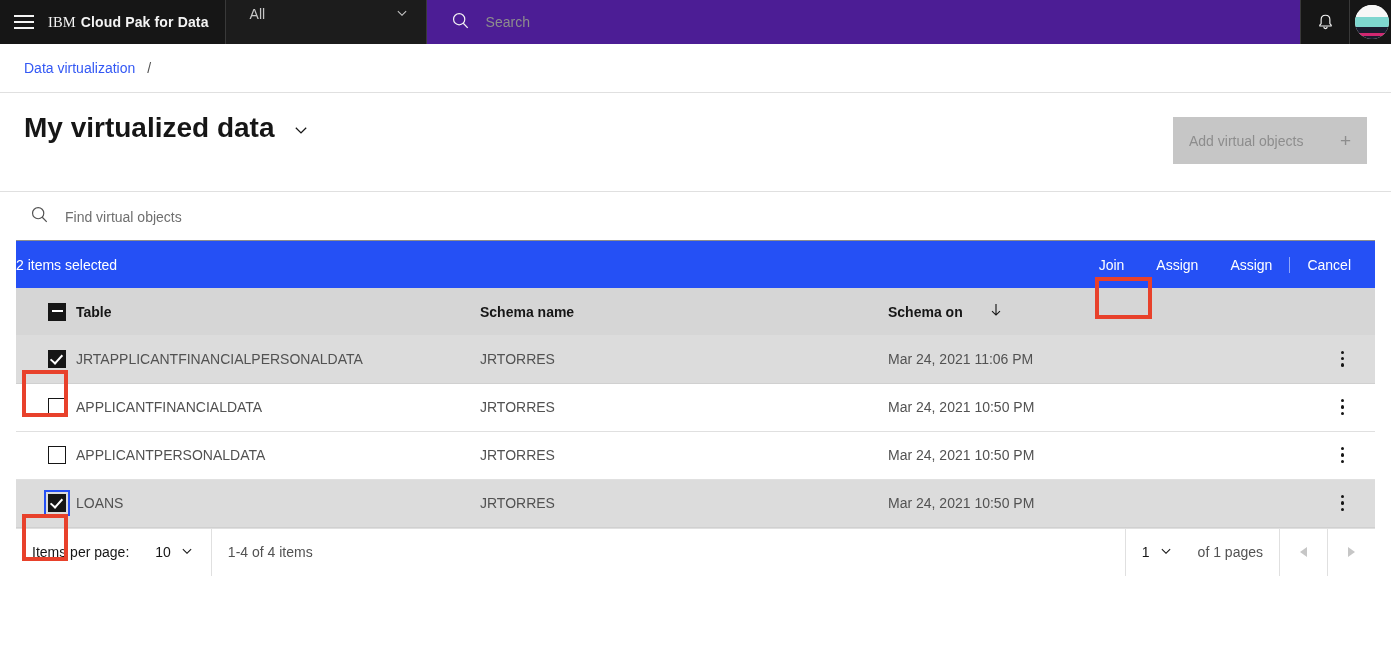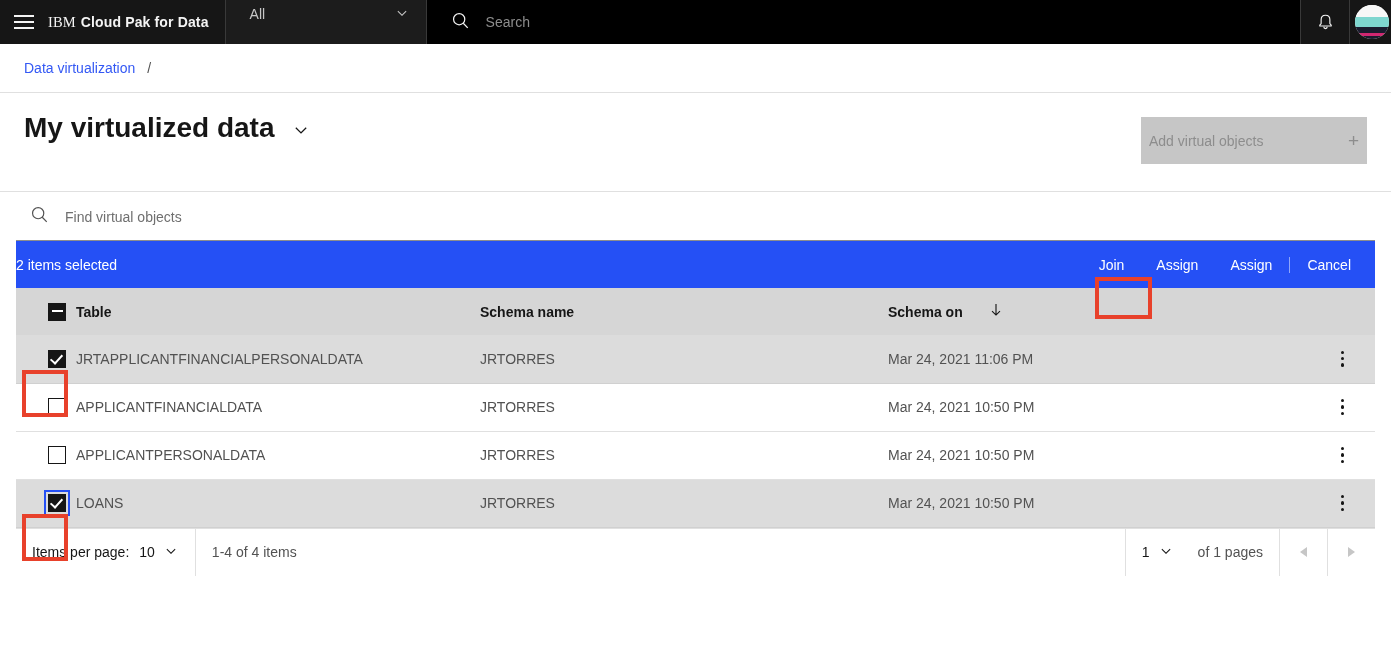--- a/index.html
+++ b/index.html
@@ -41,21 +41,21 @@
 
   .scope-select {
     width:200px; display:flex; align-items:center; justify-content:space-between;
     padding:0 16px 16px 24px; color:#c6c6c6; font-size:14px; cursor:pointer;
     background:#1c1c1c;
   }
   .scope-select .chev { color:#c6c6c6; }
 
   .gsearch {
     flex:1; display:flex; align-items:center; padding-left:24px; gap:16px;
-    background:#000000; cursor:text;
+    background:#4c1d95; cursor:text;
   }
   .gsearch .ph { color:#8d8d8d; font-size:14px; }
 
   .hdr-icon-btn {
     width:48px; display:flex; align-items:center; justify-content:center;
     background:#161616; cursor:pointer;
   }
   .avatar-wrap {
     width:41px; display:flex; align-items:center; justify-content:center;
     background:#161616; cursor:pointer; padding-left:2px;
@@ -83,24 +83,24 @@
   
   .titleband {
     position:absolute; top:94px; left:0; width:1391px; height:98px;
     background:#fff; border-bottom:1px solid #e0e0e0;
   }
   .title-row { position:absolute; left:24px; top:18px; display:flex; align-items:center; gap:16px; }
   .page-title { font-size:28px; font-weight:700; color:#161616; letter-spacing:0; }
   .title-chev { color:#161616; display:flex; align-items:center; cursor:pointer; margin-top:4px; }
 
   .btn-add {
-    position:absolute; right:24px; top:23px; width:226px; height:47px;
+    position:absolute; right:24px; top:23px; width:194px; height:47px;
     background:#c6c6c6; color:#8d8d8d; border:none;
     display:flex; align-items:center; justify-content:space-between;
-    padding:0 8px; font-size:14px; font-family:"Liberation Sans", sans-serif;
+    padding:0 16px; font-size:14px; font-family:"Liberation Sans", sans-serif;
     cursor:not-allowed; text-align:left;
   }
   .btn-add .plus { font-size:19px; line-height:1; color:#8d8d8d; }
 
   
   .content { position:absolute; top:193px; left:0; width:1391px; }
 
   .tablewrap { margin:0 16px; }
 
   .searchbar {
@@ -177,21 +177,21 @@
   .ovf-host { display:flex; justify-content:flex-end; padding-right:8px; }
 
   
   .pagination {
     height:48px; background:#fff; border-top:1px solid #e0e0e0;
     display:flex; align-items:stretch; justify-content:space-between;
     font-size:14px; color:#525252;
   }
   .pg-left { display:flex; align-items:stretch; }
   .pg-ipp {
-    display:flex; align-items:center; gap:10px; padding:0 16px 0 16px;
+    display:flex; align-items:center; gap:26px; padding:0 16px 0 16px;
     border-right:1px solid #e0e0e0;
   }
   .pg-ipp .lbl { color:#161616; }
   .pg-select { display:flex; align-items:center; gap:8px; color:#161616; cursor:pointer; }
   .pg-range { display:flex; align-items:center; padding:0 16px; color:#525252; }
   .pg-right { display:flex; align-items:stretch; }
   .pg-pageselect {
     display:flex; align-items:center; gap:24px; padding:0 16px;
     border-left:1px solid #e0e0e0;
   }

